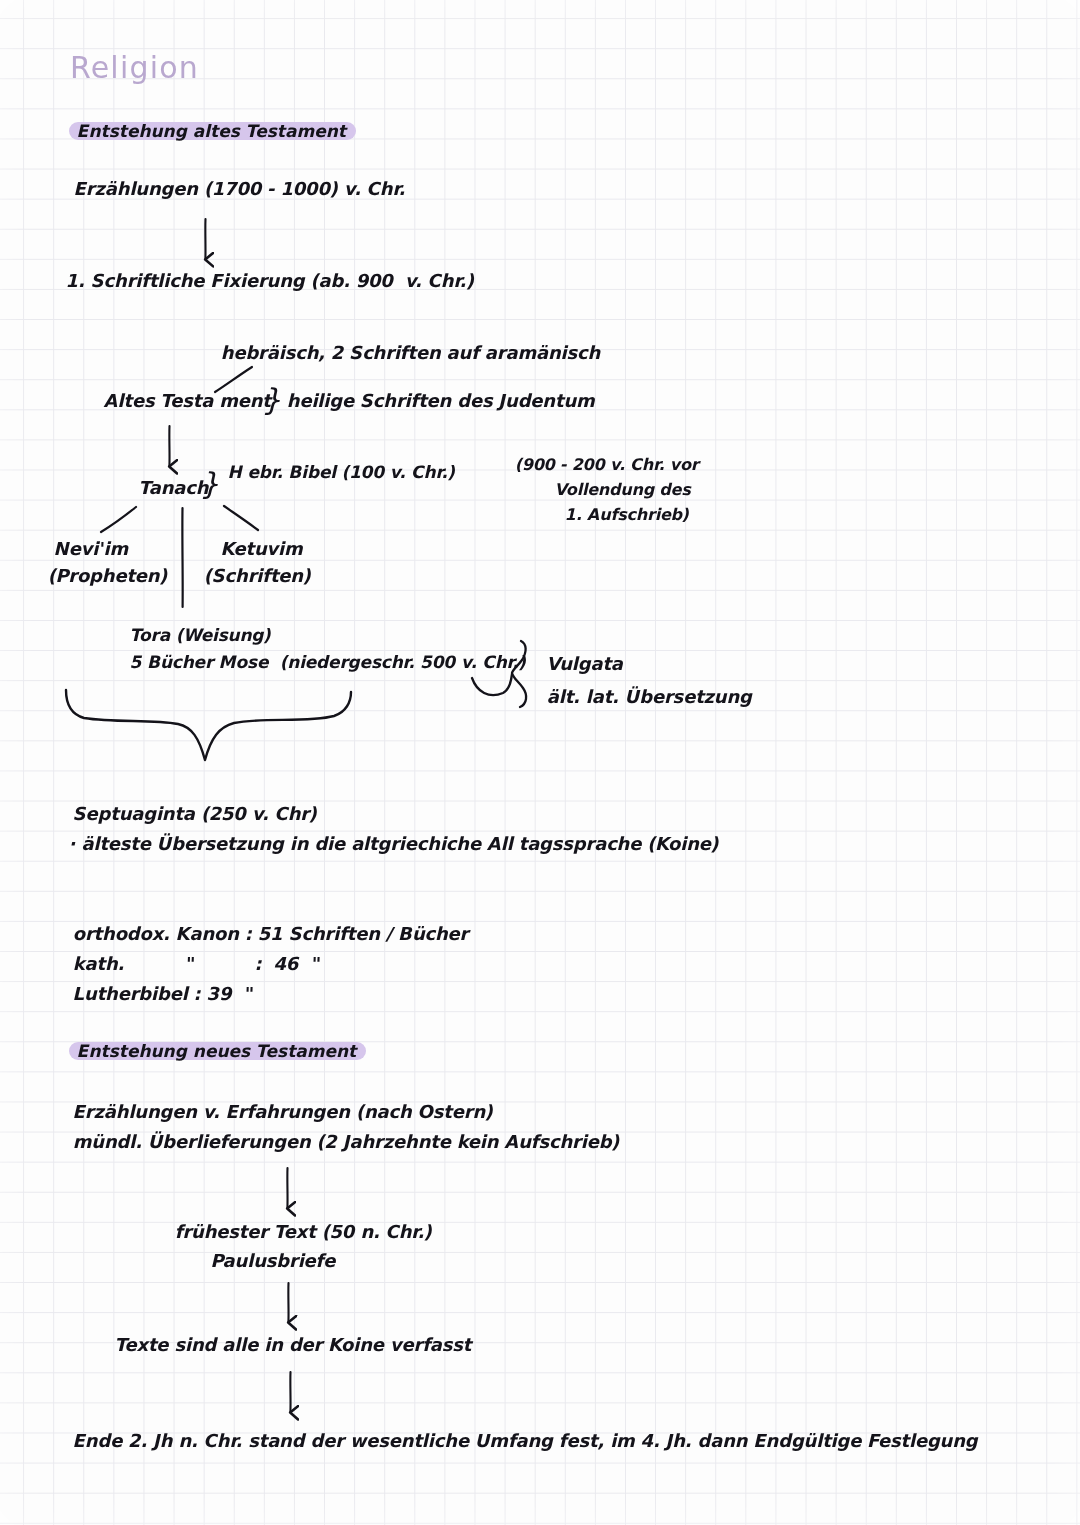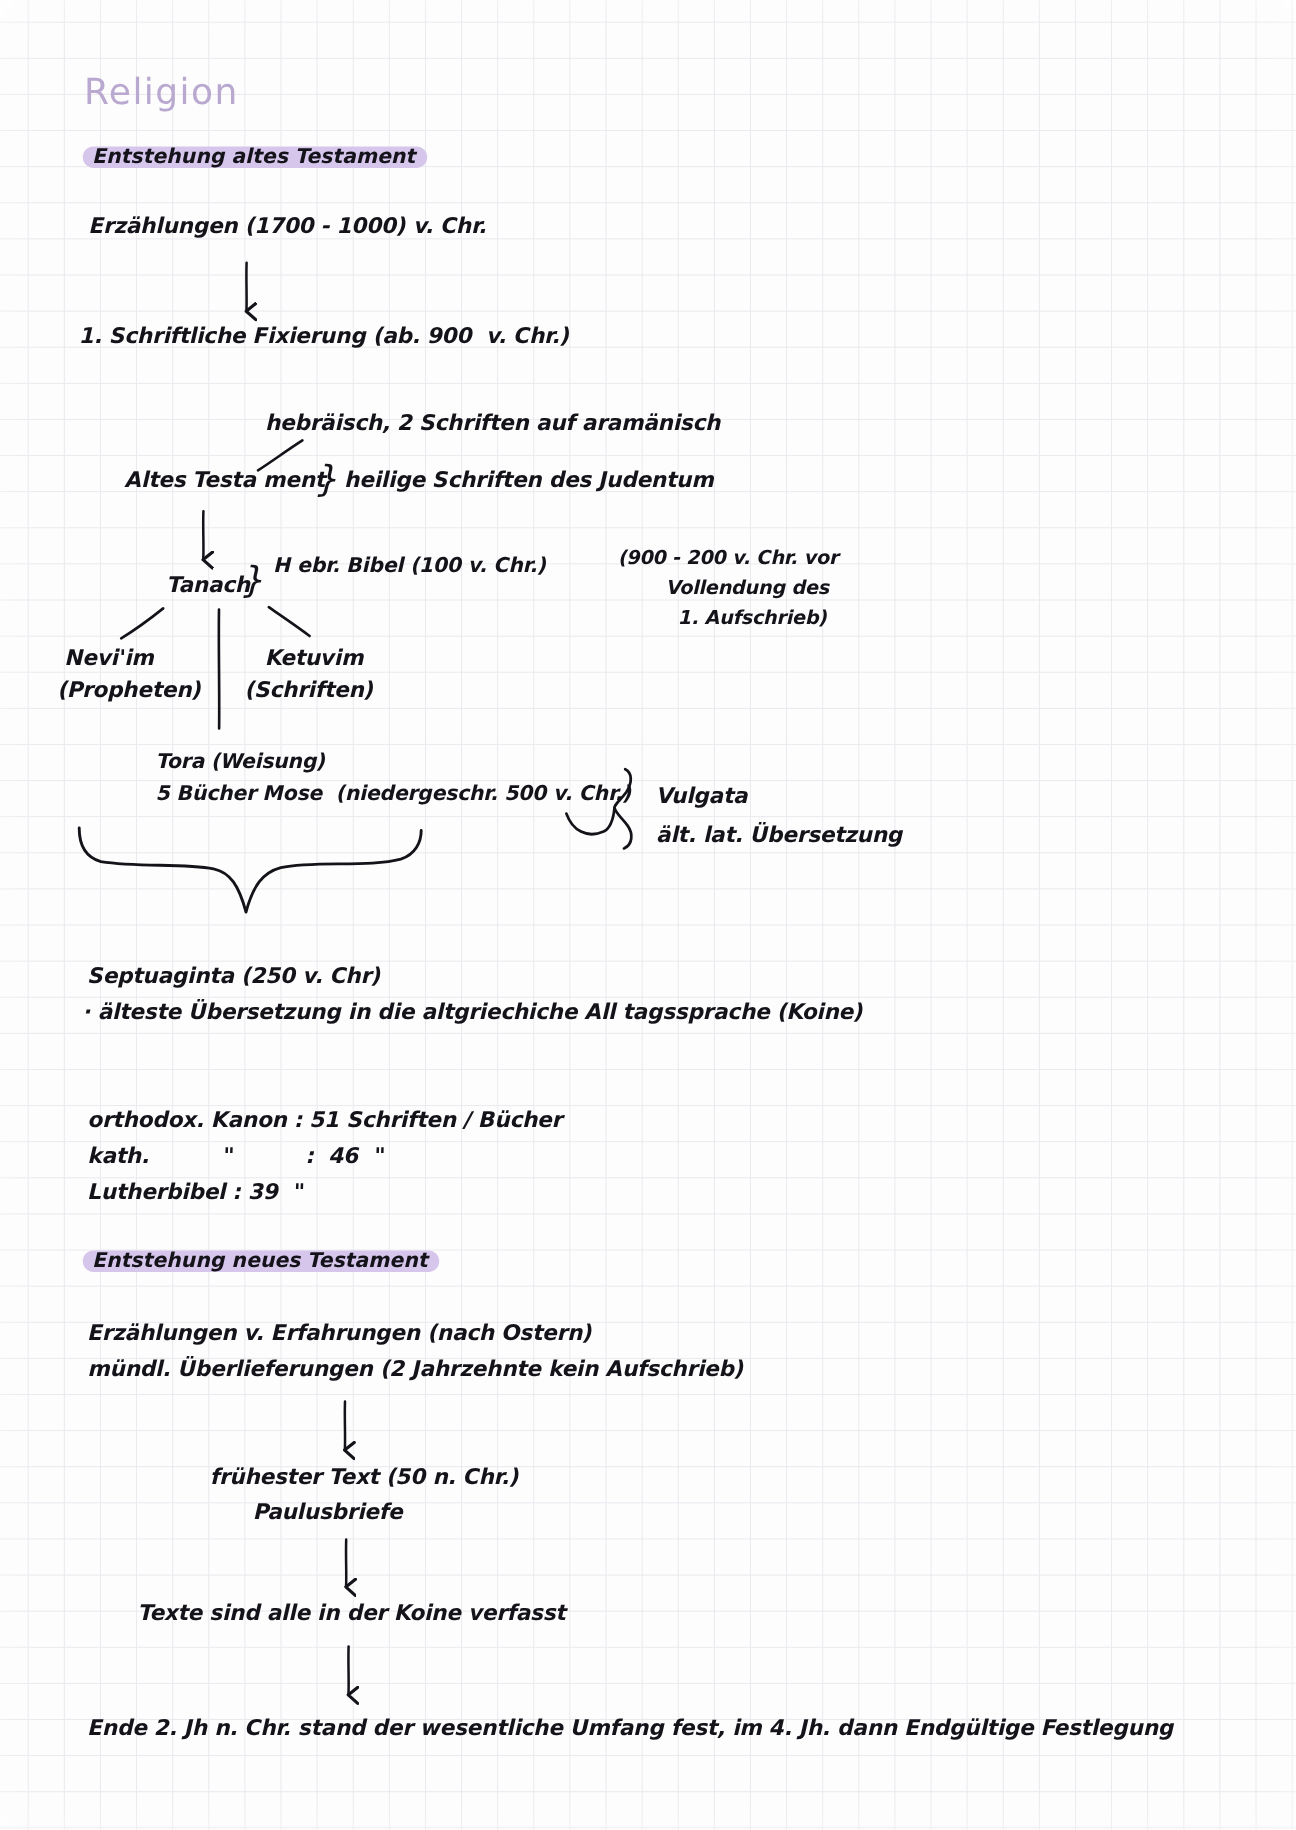--- a/index.html
+++ b/index.html
@@ -84,21 +84,21 @@
     pointer-events: none;
     overflow: visible;
   }
   svg.ink path, svg.ink line { fill: none; stroke: #14131a; }
 </style>
 </head>
 <body>
 
 <div id="page">
 
-  <div class="title" style="left:70px; top:60px;">Religion</div>
+  <div class="title" style="left:70px; top:50px;">Religion</div>
 
   <div class="hl-wrap" style="left:78px; top:121px;">
     <span class="hl-bg"></span>
     <span class="hl-text">Entstehung altes Testament</span>
   </div>
 
   <div class="hw" style="left:75px; top:178px; font-size:18px;">Erzählungen (1700 - 1000) v. Chr.</div>
 
   <div class="hw" style="left:67px; top:270px; font-size:18px;">1. Schriftliche Fixierung (ab. 900  v. Chr.)</div>
 

